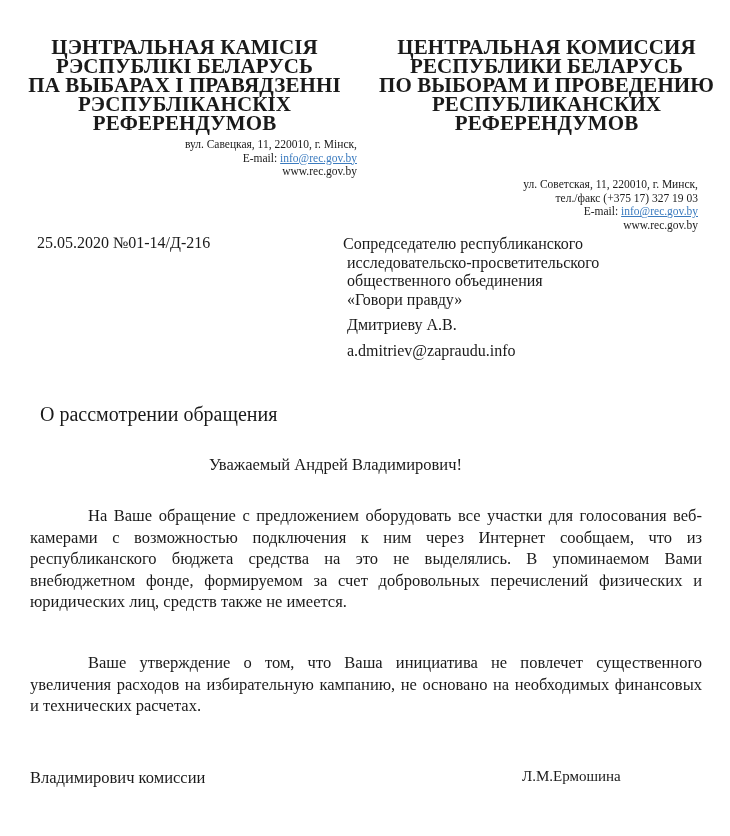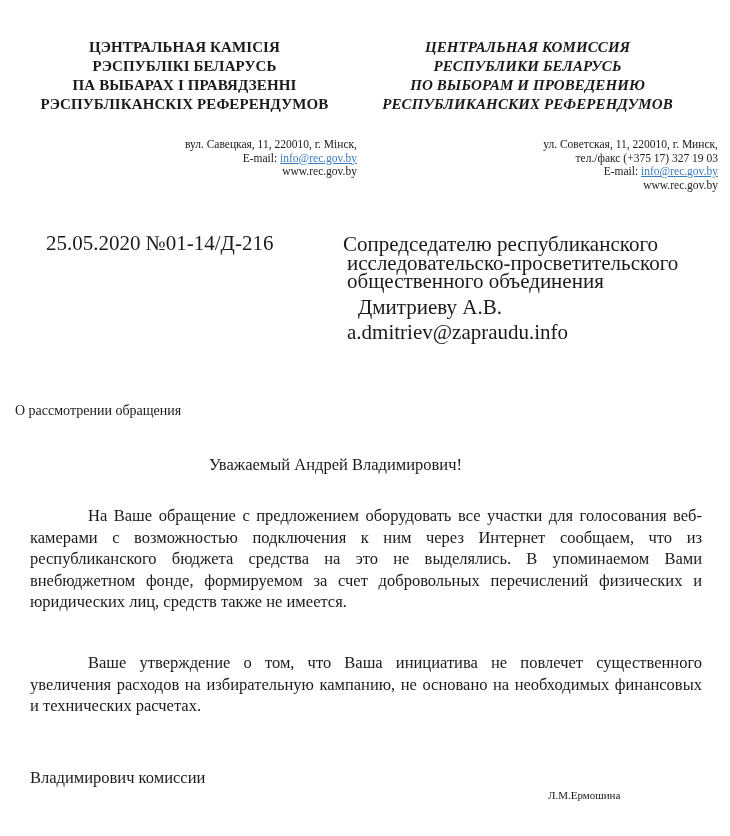--- a/index.html
+++ b/index.html
@@ -3,47 +3,47 @@
 <meta charset="utf-8">
 <style>
   html, body { margin: 0; padding: 0; background: #ffffff; }
   body {
     width: 730px; height: 836px; position: relative; overflow: hidden;
     font-family: "Liberation Serif", "DejaVu Serif", serif; color: #1a1a1a;
   }
   .abs { position: absolute; }
   .hdr {
     top: 38px; width: 345px; text-align: center;
-    font-weight: bold; font-size: 15px; line-height: 19px; letter-spacing: 0.1px;
+    font-weight: bold; font-size: 21px; line-height: 19px; letter-spacing: 0.1px;
   }
   .hdr-left { left: 12px; }
-  .hdr-right { left: 355px; font-style: italic; }
+  .hdr-right { left: 374px; }
   .addr {
     top: 138px; width: 345px; text-align: right;
     font-size: 11.5px; line-height: 13.5px;
   }
   .addr-left { left: 12px; }
-  .addr-right { left: 373px; }
+  .addr-right { left: 353px; margin-top: 40px; }
   .link { color: #3b7bbf; text-decoration: underline; }
-  .regnum { left: 46px; top: 233px; font-size: 21px; line-height: 20px; }
-  .recipient { left: 343px; top: 235px; font-size: 21px; line-height: 18.5px; width: 380px; }
+  .regnum { left: 37px; top: 233px; font-size: 16px; line-height: 20px; }
+  .recipient { left: 343px; top: 235px; font-size: 16px; line-height: 18.5px; width: 380px; }
   .recipient .indent { padding-left: 4px; }
   .recipient .org { display: block; }
-  .recipient .person { display: block; margin-top: 7px; padding-left: 4px; margin-left: 11px; }
+  .recipient .person { display: block; margin-top: 7px; padding-left: 4px; }
   .recipient .email { display: block; margin-top: 7px; padding-left: 4px; }
-  .subject { left: 15px; top: 403px; font-size: 14px; }
+  .subject { left: 40px; top: 403px; font-size: 20px; }
   .greeting { left: 0; width: 651px; top: 455px; text-align: center; font-size: 16.5px; padding-left: 20px; box-sizing: border-box; }
   .body-text {
     left: 30px; width: 672px; font-size: 16.5px; line-height: 21.5px; text-align: justify;
   }
   .body-text p { margin: 0; text-indent: 58px; }
   .p1 { top: 505px; font-family: Liberation Serif, serif; }
   .p2 { top: 652px; }
   .sig-title { left: 30px; top: 768px; font-size: 16.5px; }
-  .sig-name { left: 548px; top: 768px; font-size: 11px; margin-top: 21px; }
+  .sig-name { left: 522px; top: 768px; font-size: 15px; }
 </style>
 </head>
 <body>
 
 <div class="abs hdr hdr-left">
   <div>ЦЭНТРАЛЬНАЯ КАМІСІЯ</div>
   <div>РЭСПУБЛІКІ БЕЛАРУСЬ</div>
   <div>ПА ВЫБАРАХ І ПРАВЯДЗЕННІ</div>
   <div>РЭСПУБЛІКАНСКІХ РЕФЕРЕНДУМОВ</div>
 </div>
@@ -71,20 +71,21 @@
   </div>
   <div>www.rec.gov.by</div>
 </div>
 
 <div class="abs regnum">25.05.2020 №01-14/Д-216</div>
 
 <div class="abs recipient">
   <span class="org">Сопредседателю республиканского</span>
   <span class="org indent">исследовательско-просветительского</span>
   <span class="org indent">общественного объединения</span>
+  <span class="org indent">«Говори правду»</span>
   <span class="person">Дмитриеву А.В.</span>
   <span class="email">a.dmitriev@zapraudu.info</span>
 </div>
 
 <div class="abs subject">О рассмотрении обращения</div>
 
 <div class="abs greeting">Уважаемый Андрей Владимирович!</div>
 
 <div class="abs body-text p1">
   <p>На Ваше обращение с предложением оборудовать все участки для голосования веб-камерами с возможностью подключения к ним через Интернет сообщаем, что из республиканского бюджета средства на это не выделялись. В упоминаемом Вами внебюджетном фонде, формируемом за счет добровольных перечислений физических и юридических лиц, средств также не имеется.</p>

